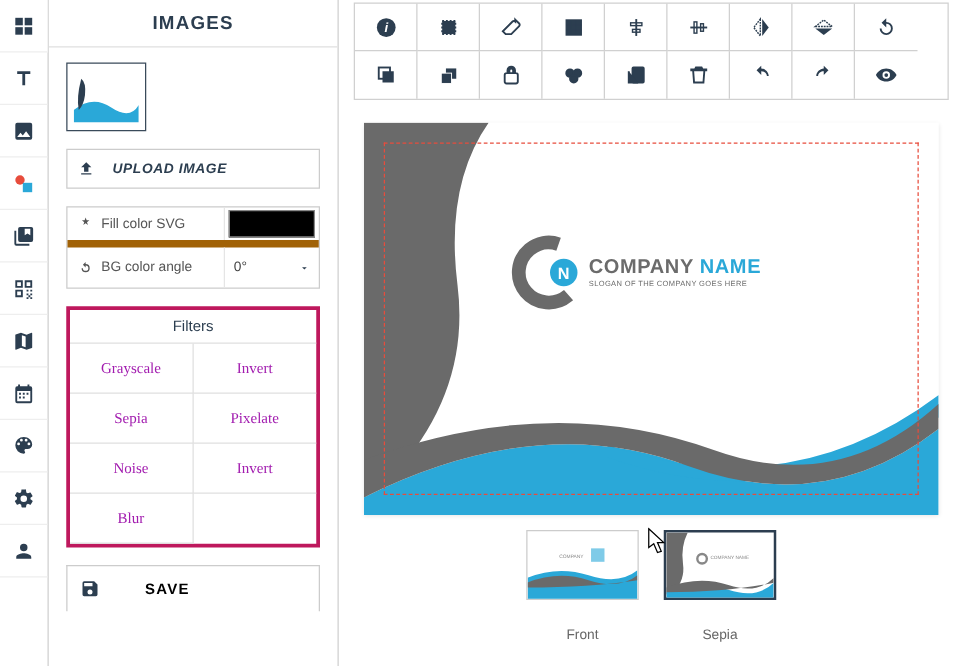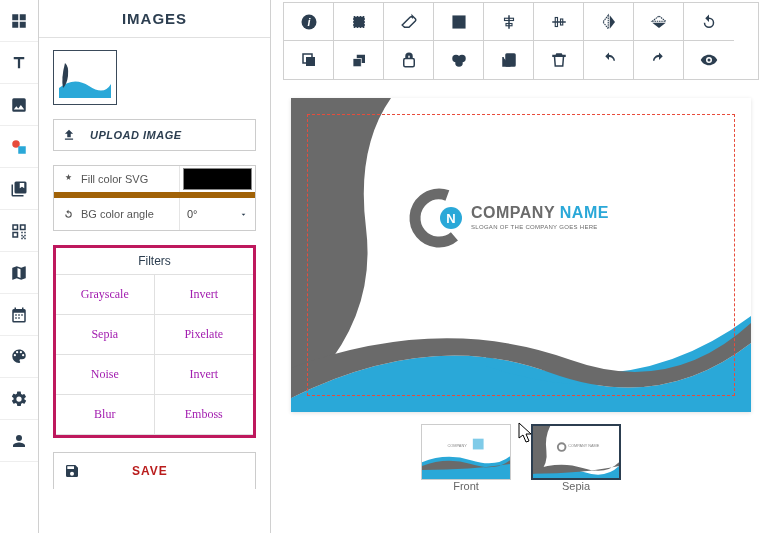--- a/index.html
+++ b/index.html
@@ -22,39 +22,39 @@
 .prop-ctrl { width: 76px; border-left: 1px solid #e5e5e5; height: 100%; display: flex; align-items: center; justify-content: center; padding: 3px; }
 .color-swatch { width: 100%; height: 22px; background: #000; border: 1px solid #888; }
 .slider { width: 64px; height: 3px; background: #ddd; position: relative; }
 .slider::after { content: ''; position: absolute; right: 0; top: -6px; width: 8px; height: 15px; background: #fff; border: 1px solid #999; }
 .select { width: 100%; height: 100%; border: none; background: #fff; font-size: 11px; padding: 0 4px; display: flex; align-items: center; justify-content: space-between; color: #444; }
 .filters { margin: 0 14px 14px 14px; border: 3px solid #be185d; }
 .filters-title { text-align: center; padding: 6px; font-size: 12px; color: #2c3e50; border-bottom: 1px solid #e0e0e0; }
 .filters-grid { display: grid; grid-template-columns: 1fr 1fr; }
 .filter-cell { padding: 12px 6px; text-align: center; font-size: 12px; color: #a21caf; border-right: 1px solid #e0e0e0; border-bottom: 1px solid #e0e0e0; cursor: pointer; font-family: Liberation Serif, serif; }
 .filters-grid .filter-cell:nth-child(2n) { border-right: none; }
-.save-btn { margin: 0 14px 14px 14px; border: 1px solid #ccc; border-bottom: none; padding: 10px; display: flex; align-items: center; gap: 20px; cursor: pointer; font-weight: 600; color: #b91c1c; font-size: 12px; letter-spacing: 1px; justify-content: flex-start; }
+.save-btn { margin: 0 14px 14px 14px; border: 1px solid #ccc; border-bottom: none; padding: 10px; display: flex; align-items: center; gap: 4px; cursor: pointer; font-weight: 600; color: #000000; font-size: 12px; letter-spacing: 1px; justify-content: flex-start; }
 .workspace { flex: 1; padding: 0 12px; }
 .toolbar { border: 1px solid #d0d0d0; margin-top: 2px; }
 .tool-row { display: flex; }
 .tool-cell { width: 50px; height: 38px; border-right: 1px solid #d0d0d0; display: flex; align-items: center; justify-content: center; cursor: pointer; color: #2c3e50; }
 .tool-row:first-child .tool-cell { border-bottom: 1px solid #d0d0d0; }
 .tool-cell:last-child { border-right: none; }
 .tool-cell svg { width: 18px; height: 18px; fill: #2c3e50; }
 .canvas-wrap { margin-top: 18px; position: relative; }
 .canvas { width: 460px; height: 314px; margin: 0 auto; background: #fff; position: relative; overflow: hidden; box-shadow: 0 1px 4px rgba(0,0,0,0.12); }
 .bleed { position: absolute; inset: 16px; border: 1px dashed #e74c3c; z-index: 20; pointer-events: none; }
 .card-bg { position: absolute; inset: 0; }
 .cursor { position: absolute; left: 518px; top: 422px; z-index: 30; pointer-events: none; }
 .cursor svg { width: 16px; height: 22px; }
 .page-thumbs { display: flex; gap: 20px; justify-content: center; margin-top: 12px; }
 .page-thumb { width: 90px; }
 .page-thumb-img { width: 90px; height: 56px; border: 1px solid #ccc; background: #fff; position: relative; overflow: hidden; cursor: pointer; }
 .page-thumb.active .page-thumb-img { border: 2px solid #2c3e50; }
-.page-thumb-label { text-align: center; margin-top: 0; font-size: 11px; color: #666; }
+.page-thumb-label { text-align: center; margin-top: 22px; font-size: 11px; color: #666; }
 .comp-title { font-weight: 700; fill: #6b6b6b; font-size: 16px; letter-spacing: 0.5px; }
 .comp-slogan { fill: #6b6b6b; font-size: 6px; letter-spacing: 0.3px; }
 </style>
 </head>
 <body>
 
 <div class="app">
 
   <div class="sidebar">
     <div class="sidebar-item">
@@ -166,21 +166,20 @@
     <div class="filters">
       <div class="filters-title">Filters</div>
       <div class="filters-grid">
         <div class="filter-cell">Grayscale</div>
         <div class="filter-cell">Invert</div>
         <div class="filter-cell">Sepia</div>
         <div class="filter-cell">Pixelate</div>
         <div class="filter-cell">Noise</div>
         <div class="filter-cell">Invert</div>
         <div class="filter-cell">Blur</div>
-        <div class="filter-cell">Emboss</div>
       </div>
     </div>
     <div class="save-btn">
       <svg width="16" height="16" viewBox="0 0 24 24" fill="#2c3e50">
           <path d="M17 3H5a2 2 0 0 0-2 2v14a2 2 0 0 0 2 2h14a2 2 0 0 0 2-2V7l-4-4zm-5 16a3 3 0 1 1 0-6 3 3 0 0 1 0 6zm3-10H5V5h10v4z"></path>
         </svg>
       <span style="margin-left:32px">SAVE</span>
     </div>
   </div>
 

